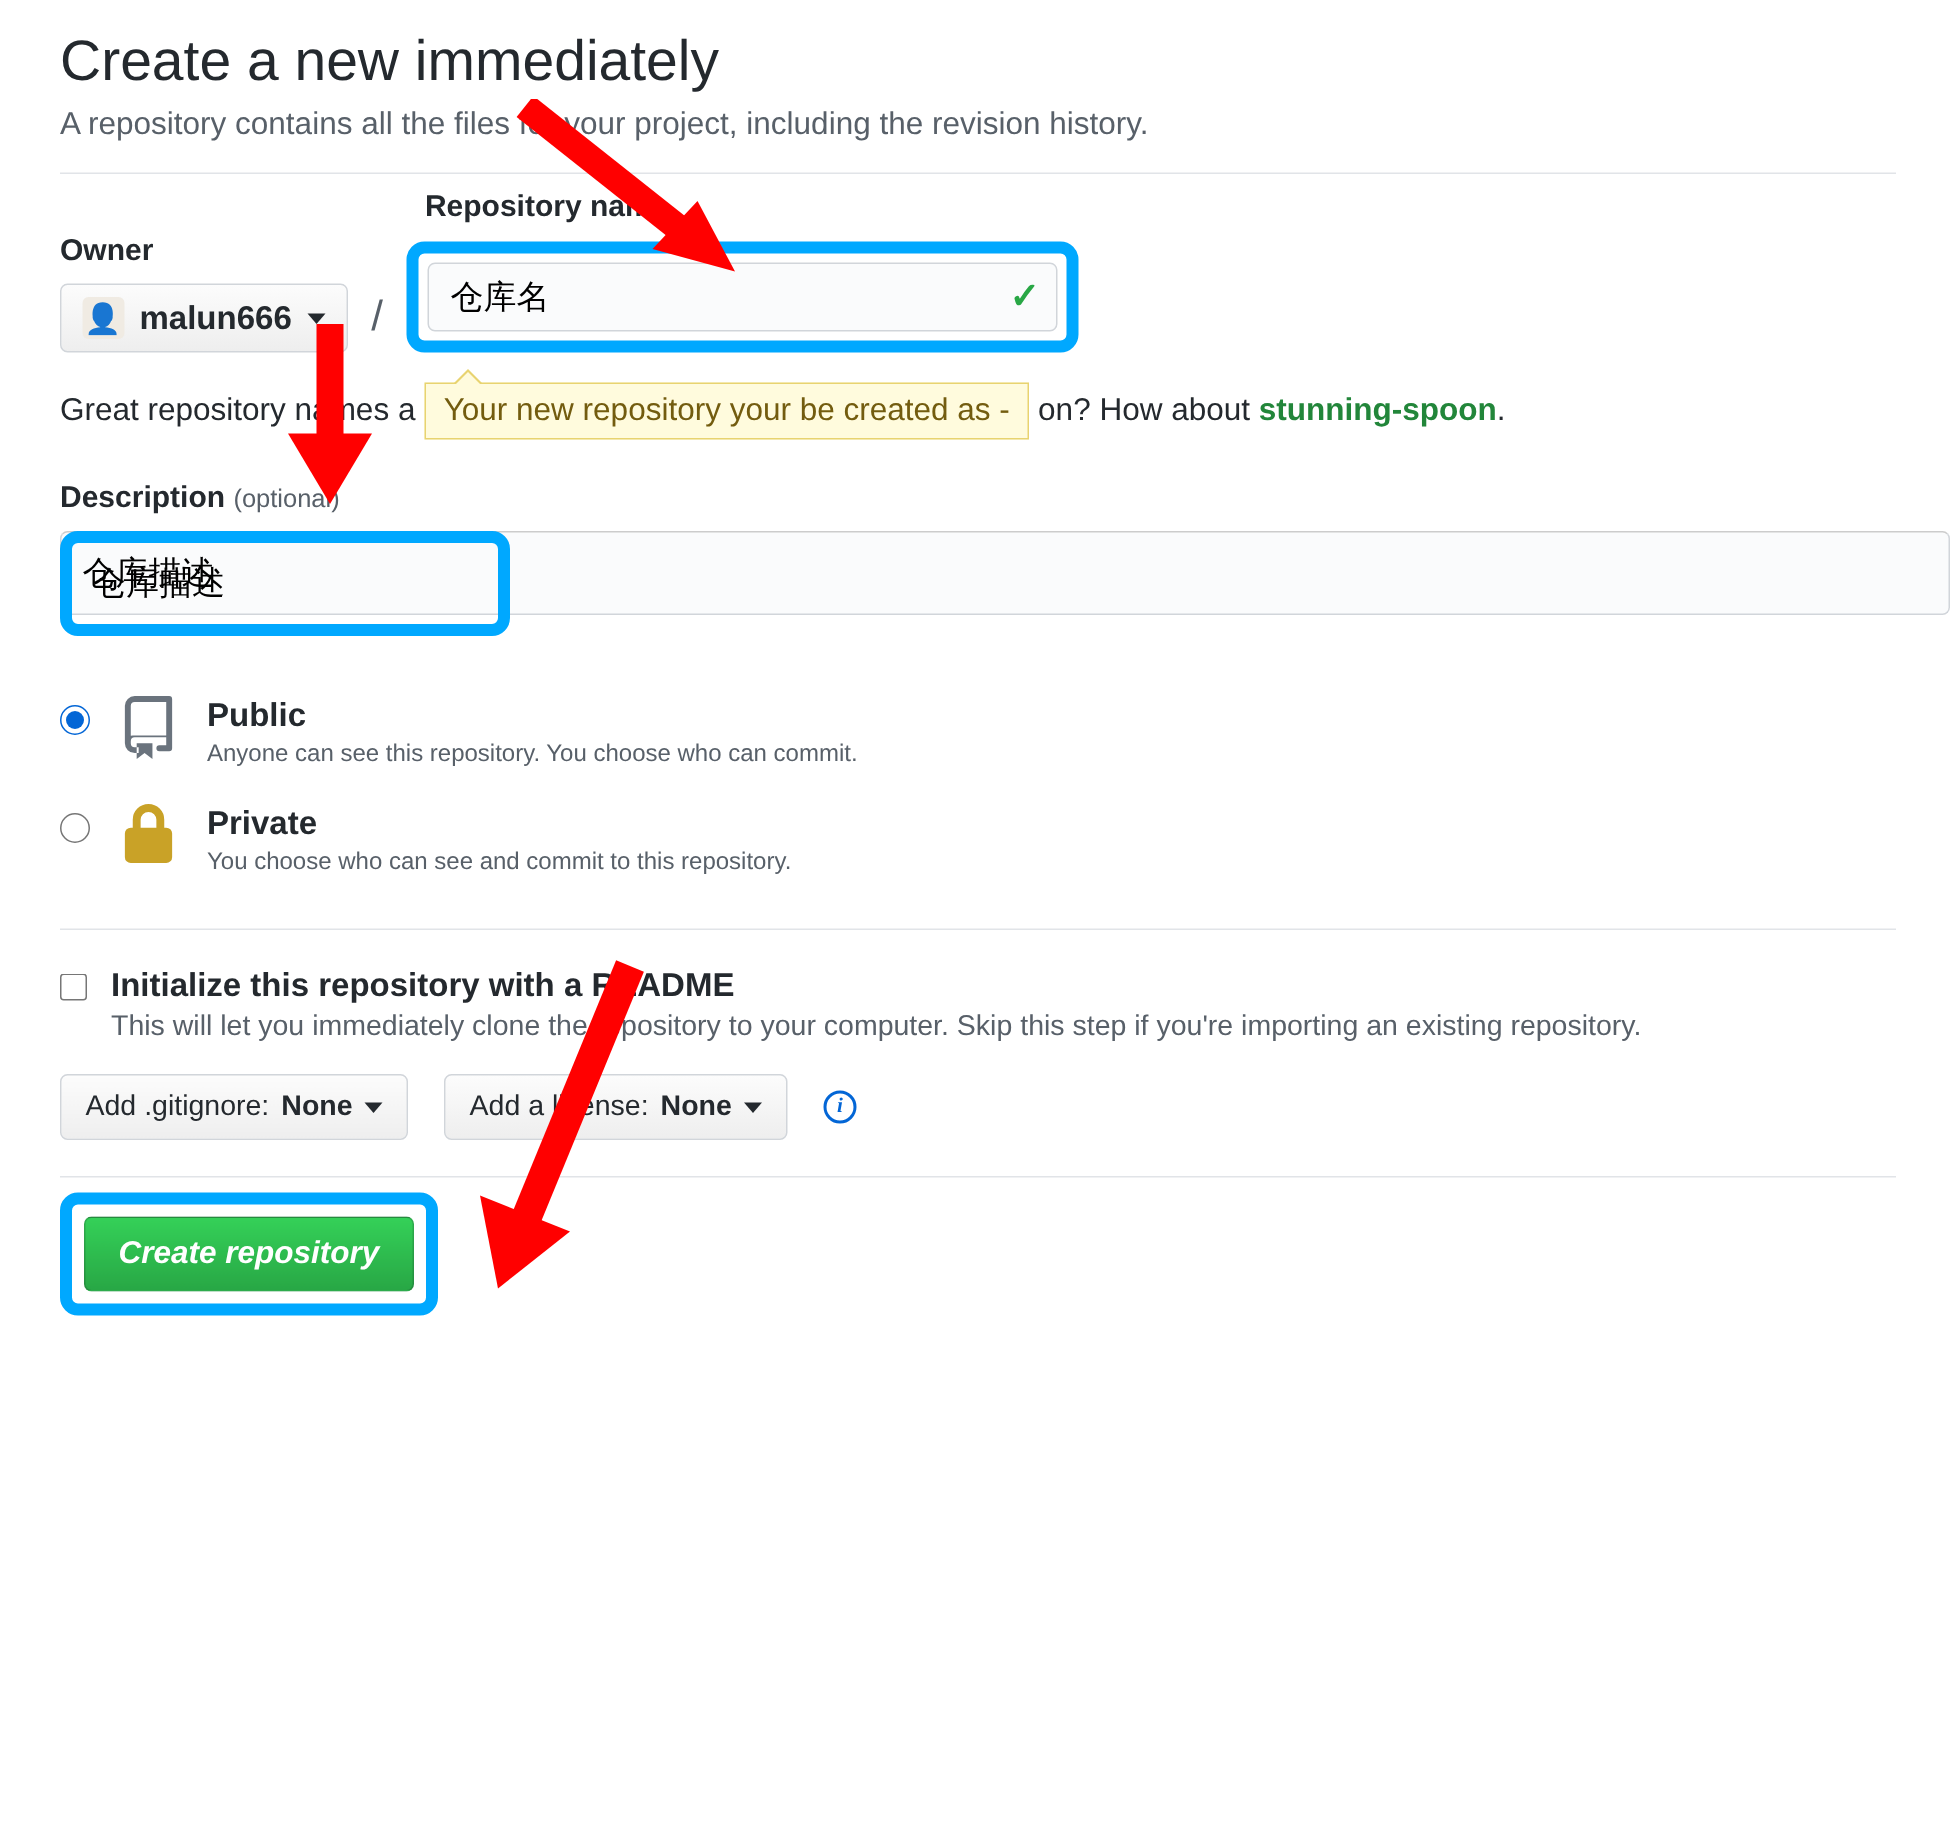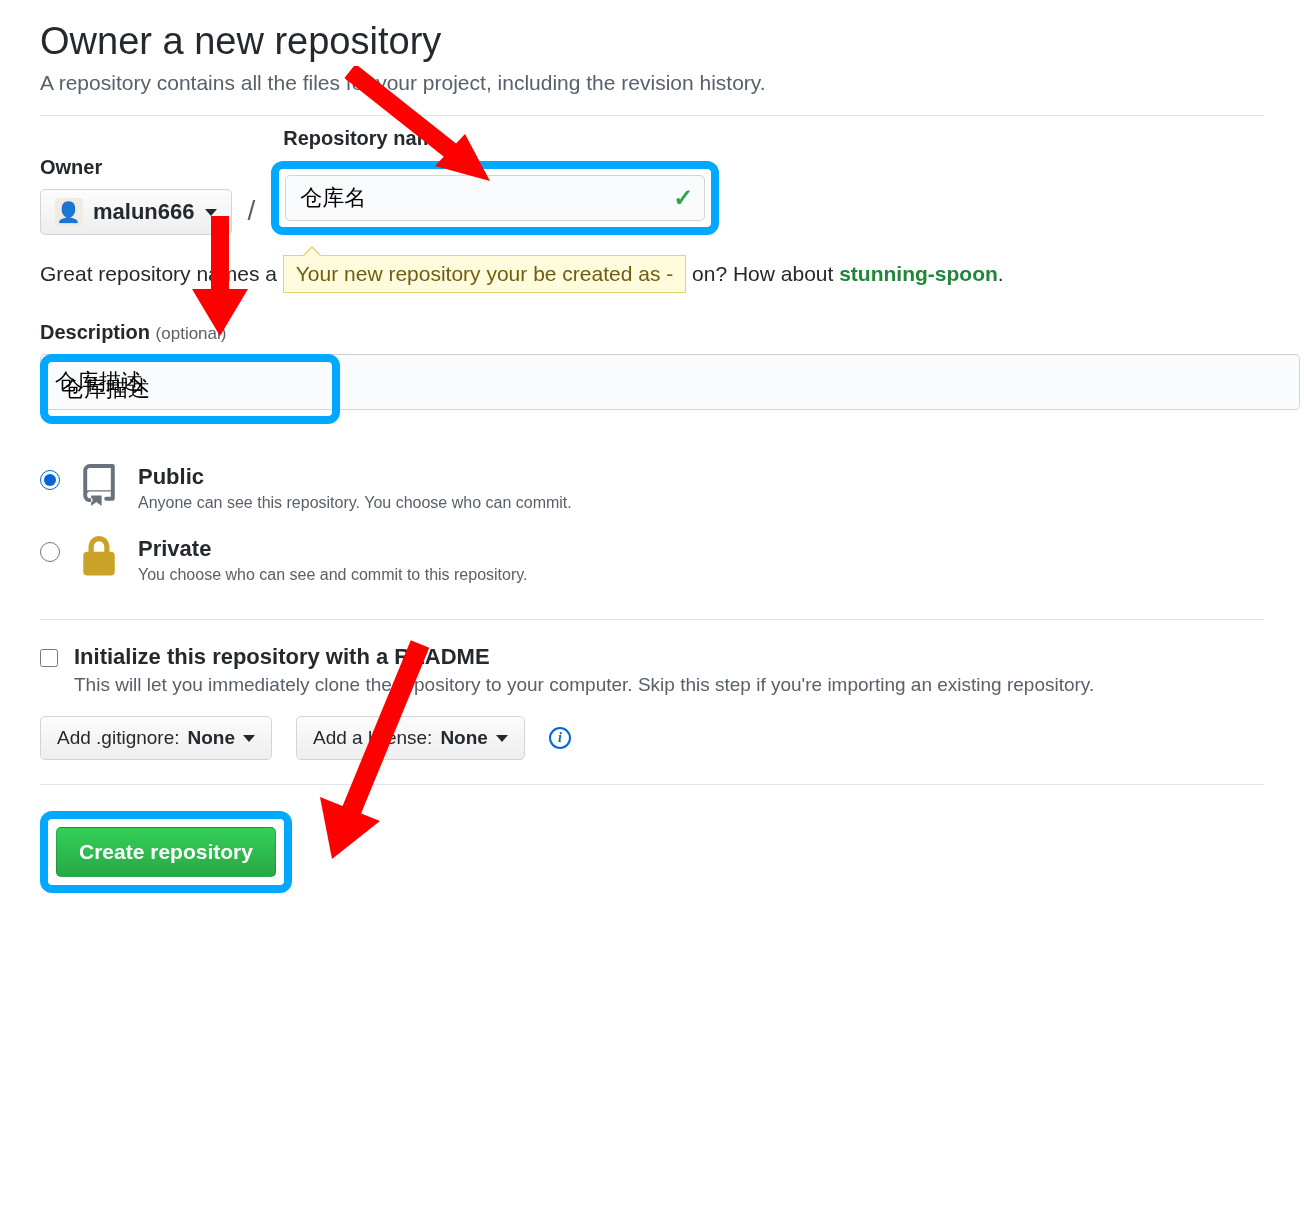--- a/index.html
+++ b/index.html
@@ -35,35 +35,35 @@
 .radio-icon { width: 42px; height: 42px; }
 .radio-icon svg { width: 42px; height: 42px; }
 .radio-text { flex: 1; }
 .radio-title { font-size: 22px; font-weight: 600; margin-bottom: 4px; }
 .radio-desc { font-size: 16px; color: #586069; }
 .checkbox-row { display: flex; align-items: flex-start; gap: 16px; margin-bottom: 20px; }
 .checkbox { width: 18px; height: 18px; margin-top: 5px; }
 .cb-text { flex: 1; }
 .cb-title { font-size: 22px; font-weight: 600; margin-bottom: 4px; }
 .cb-desc { font-size: 19px; color: #586069; }
-.selects-row { display: flex; align-items: center; gap: 24px; border-bottom: 1px solid #e1e4e8; padding-bottom: 24px; margin-bottom: 26px; }
+.selects-row { display: flex; align-items: center; gap: 24px; border-bottom: 1px solid #e1e4e8; padding-bottom: 24px; margin-bottom: 10px; }
 .select-btn { padding: 10px 16px; background: linear-gradient(#fcfcfc,#eee); border: 1px solid #d1d5da; border-radius: 5px; font-size: 19px; cursor: pointer; display: flex; align-items: center; gap: 8px; }
 .select-btn b { font-weight: 600; text-align: center; }
 .info-icon { width: 22px; height: 22px; border: 2px solid #0366d6; border-radius: 50%; display: flex; align-items: center; justify-content: center; color: #0366d6; font-size: 14px; font-weight: bold; font-family: Georgia, serif; font-style: italic; }
 .create-wrap { border: 8px solid #00a8ff; border-radius: 12px; display: inline-block; padding: 8px; }
-.create-btn { background: linear-gradient(#34d058,#28a745); color: #fff; border: 1px solid rgba(27,31,35,.2); border-radius: 5px; padding: 12px 22px; font-size: 21px; font-weight: 600; cursor: pointer; }
+.create-btn { background: linear-gradient(#34d058,#28a745); color: #fff; border: 1px solid rgba(27,31,35,.2); border-radius: 5px; padding: 12px 22px; font-size: 21px; font-weight: 600; cursor: pointer; font-style: italic; }
 .arrow { position: absolute; z-index: 10; pointer-events: none; }
 .arrow svg { display: block; }
 </style>
 </head>
 <body>
 
 <div class="container">
 
-  <h1>Owner a new repository</h1>
+  <h1>Create a new immediately</h1>
   <p class="subtitle">A repository contains all the files for your project, including the revision history.</p>
 
   <div class="row" style="margin-bottom: 20px;">
     <div class="field-group">
       <div class="label">Owner</div>
       <div class="owner-select">
         <span class="avatar">👤</span>
         <span>malun666</span>
         <span class="caret"></span>
       </div>

